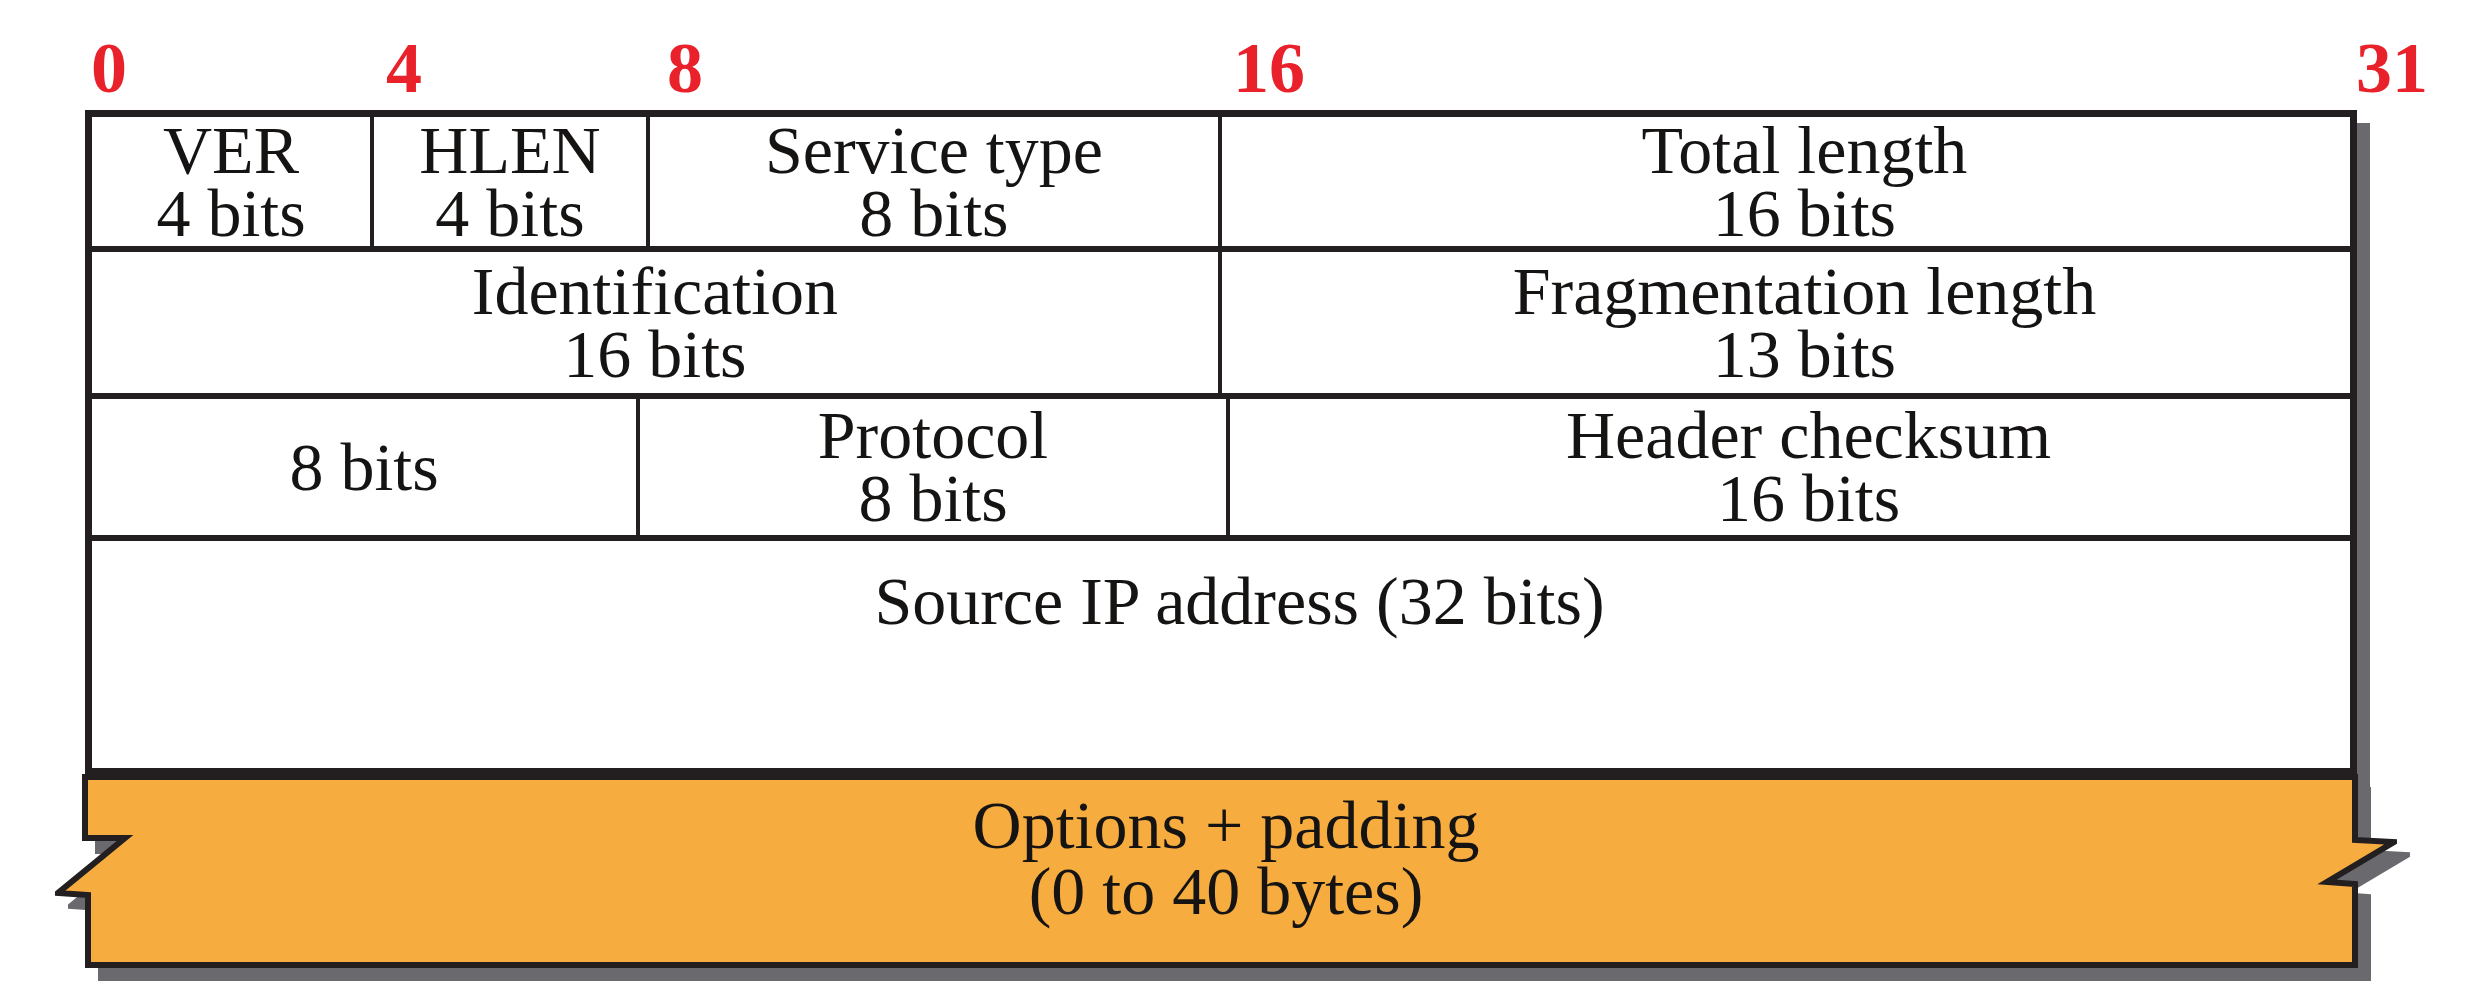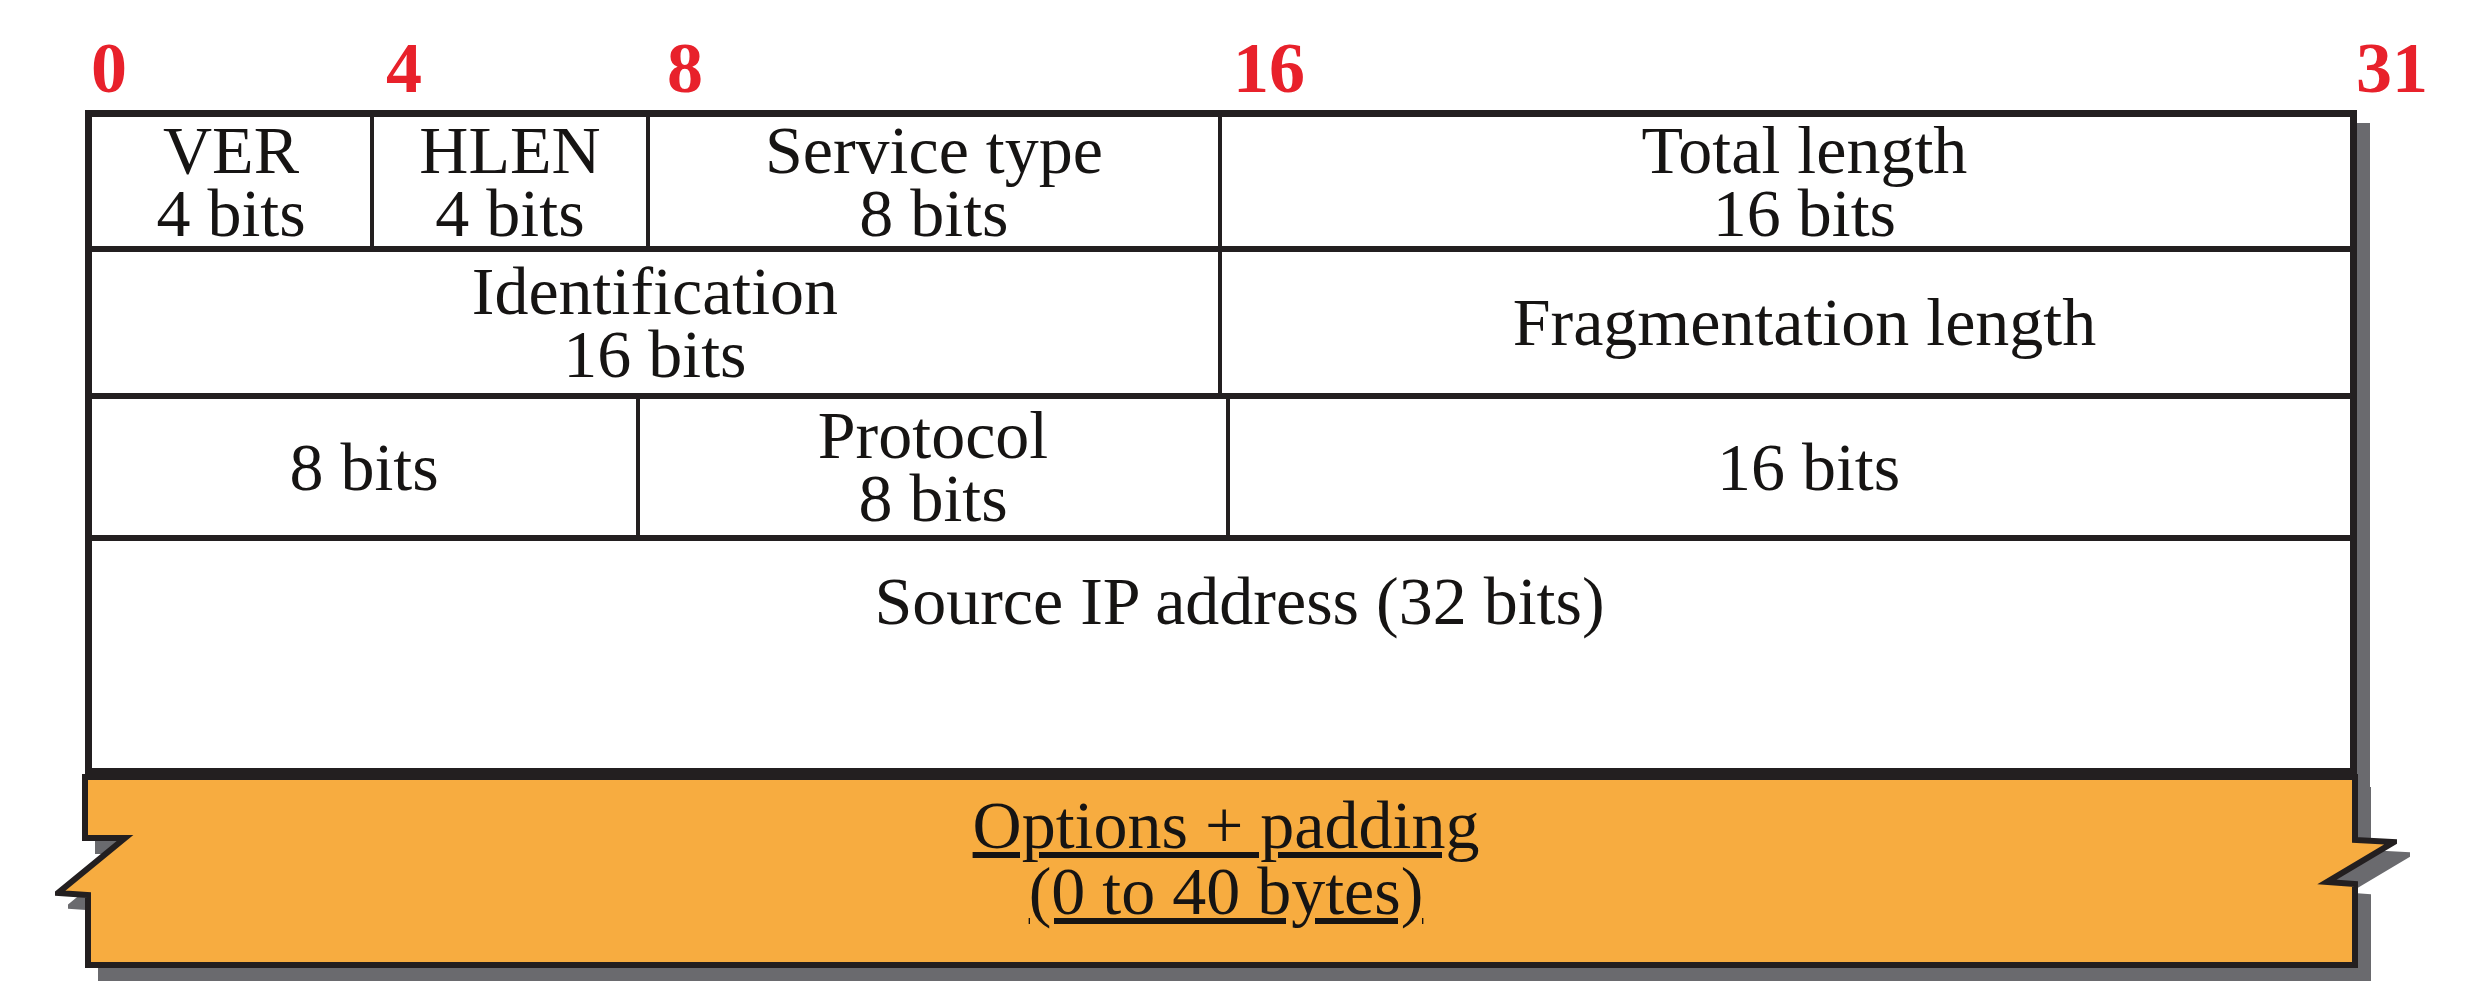--- a/index.html
+++ b/index.html
@@ -53,21 +53,21 @@
   .banner svg{display:block;width:2342px;height:196px;}
   .banner-poly{
     fill:var(--accent-orange,#f7ac40);
     stroke:var(--line-black,#231f20);
     stroke-width:6;stroke-linejoin:miter;
   }
   .banner-text{
     position:absolute;left:0;top:0;width:100%;height:100%;box-sizing:border-box;
     display:flex;flex-direction:column;align-items:center;justify-content:center;
     padding-bottom:26px;
-    font-size:68px;line-height:66px;color:#161413;text-align:center;text-decoration:underline;
+    font-size:68px;line-height:66px;color:#161413;text-align:center;
   }
 </style>
 </head>
 <body>
 
 <div class="stage">
 
   <div>
     <span class="mark m0">0</span>
     <span class="mark m4">4</span>
@@ -99,32 +99,34 @@
         </div>
       </div>
 
       <div class="row r2">
         <div class="cell w-id">
           <span>Identification</span>
           <span>16 bits</span>
         </div>
         <div class="cell w-rest">
           <span>Fragmentation length</span>
+          <span>13 bits</span>
         </div>
       </div>
 
       <div class="row r3">
         <div class="cell w-ttl">
           <span>8 bits</span>
         </div>
         <div class="cell w-proto">
           <span>Protocol</span>
           <span>8 bits</span>
         </div>
         <div class="cell w-rest">
+          <span>Header checksum</span>
           <span>16 bits</span>
         </div>
       </div>
 
       <div class="row r4">
         <div class="cell w-full">
           <span>Source IP address (32 bits)</span>
         </div>
       </div>
 

